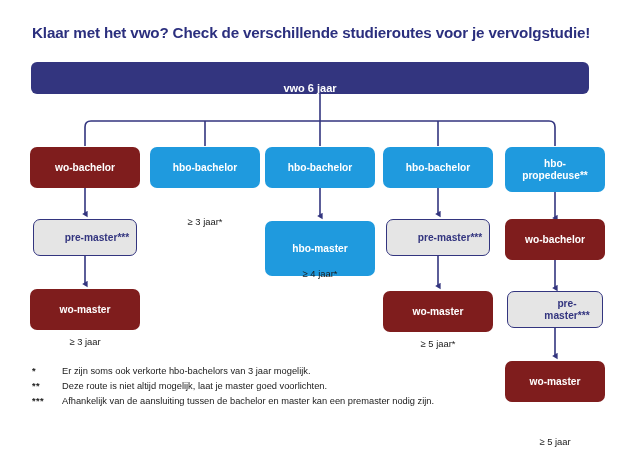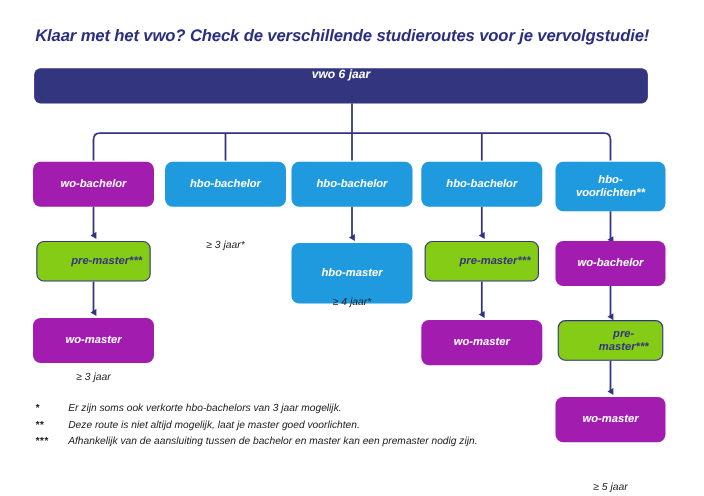--- a/index.html
+++ b/index.html
@@ -11,21 +11,20 @@
     height: 451px;
     background: #ffffff;
     font-family: "Liberation Sans", sans-serif;
     overflow: hidden;
     position: relative;
   }
 
   #diagram {
     position: absolute;
     inset: 0;
-    font-style: italic;
   }
 
   
   .title {
     position: absolute;
     left: 32px;
     top: 24px;
     width: 590px;
     font-size: 15.2px;
     font-weight: bold;
@@ -40,21 +39,21 @@
     left: 31px;
     top: 62px;
     width: 558px;
     height: 32px;
     background: #33357f;
     border-radius: 6px;
     color: #ffffff;
     font-size: 11px;
     font-weight: bold;
     display: flex;
-    align-items: flex-start;
+    align-items: flex-end;
     justify-content: center;
     box-sizing: border-box;
   }
 
   
   .connectors {
     position: absolute;
     left: 0;
     top: 0;
     width: 640px;
@@ -70,30 +69,30 @@
     display: flex;
     align-items: center;
     justify-content: center;
     text-align: center;
     font-size: 10.2px;
     font-weight: bold;
     line-height: 1.15;
     padding: 2px 4px;
   }
   .node.purple {
-    background: #a21caf;
+    background: #7f1d1d;
     color: #ffffff;
   }
   .node.blue {
     background: #1f9ade;
     color: #ffffff;
     text-align: center;
   }
   .node.outline {
-    background: #84cc16;
+    background: #e5e5e5;
     color: #33357f;
     border: 1.4px solid #33357f;
     padding-left: 28px;
   }
 
   
   .duration {
     position: absolute;
     font-size: 9.4px;
     font-weight: normal;
@@ -192,24 +191,25 @@
 
   <div class="node blue" style="left:383px; top:147px; width:110px; height:41px;">
     <span>hbo-bachelor</span>
   </div>
   <div class="node outline" style="left:386px; top:219px; width:104px; height:37px;">
     <span>pre-master***</span>
   </div>
   <div class="node purple" style="left:383px; top:291px; width:110px; height:41px;">
     <span>wo-master</span>
   </div>
+  <div class="duration" style="left:383px; top:338px; width:110px;">≥ 5 jaar*</div>
 
   <div class="node blue" style="left:505px; top:147px; width:100px; height:45px; white-space:pre-line;">
     <span>hbo-
-voorlichten**</span>
+propedeuse**</span>
   </div>
   <div class="node purple" style="left:505px; top:219px; width:100px; height:41px;">
     <span>wo-bachelor</span>
   </div>
   <div class="node outline" style="left:507px; top:291px; width:96px; height:37px;">
     <span>pre-master***</span>
   </div>
   <div class="node purple" style="left:505px; top:361px; width:100px; height:41px;">
     <span>wo-master</span>
   </div>

